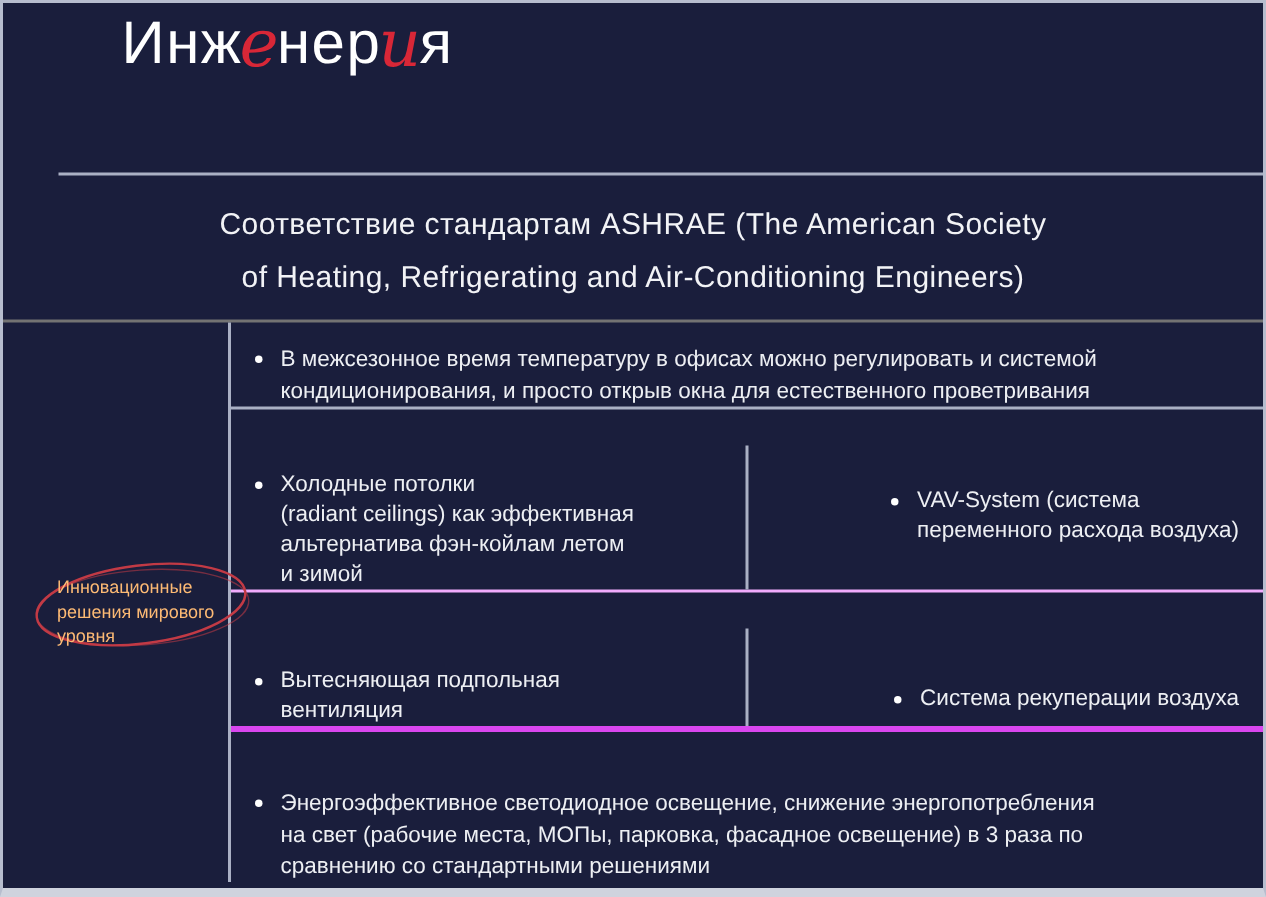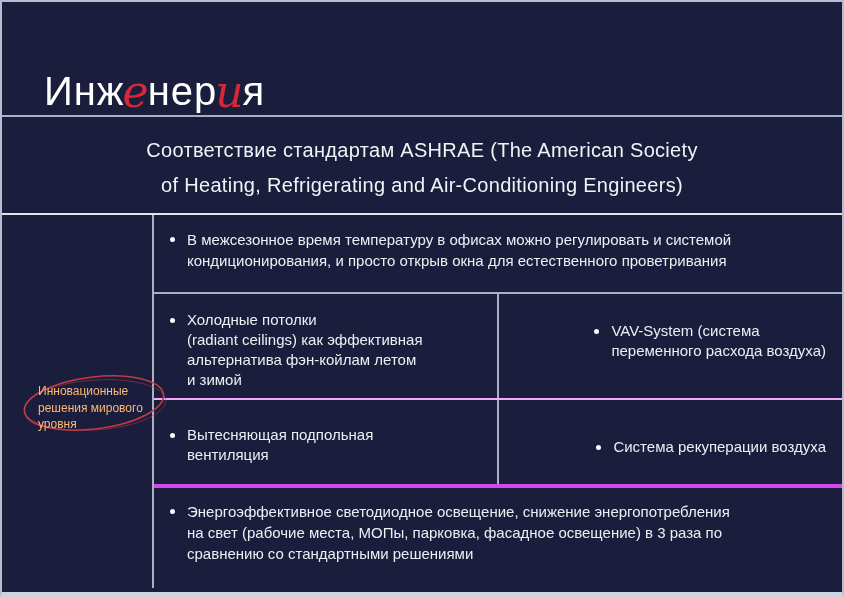--- a/index.html
+++ b/index.html
@@ -11,38 +11,39 @@
     border:2px solid #b7bdce;
     border-bottom:6px solid #cfd3de;
     font-family:"Liberation Sans", sans-serif;
     color:#eef0f4;
     overflow:hidden;
   }
   
   .logo-band{
     height:115px;
     border-bottom:2px solid #aab0c4;
-    display:flex;align-items:flex-end;
+    display:flex;align-items:flex-start;
     padding-left:42px;
+    margin-left:37px;
   }
   .logo{font-size:40px;font-weight:500;letter-spacing:1px;color:#ffffff;white-space:nowrap;}
   .logo .seg-red{
     font-family:"DejaVu Serif", serif;
     font-style:italic;
     font-weight:400;
     color:#d82737;
     font-size:44px;
     margin:0 -2px;
     display:inline-block;
     transform:translateY(2px);
   }
   
   .header-band{
     height:98px;
-    border-bottom:2px solid #e5e5e5;
+    border-bottom:2px solid #737373;
     text-align:center;
     padding-top:16px;
   }
   .header-line{
     font-size:20px;
     line-height:35px;
     letter-spacing:0.3px;
     color:#f2f3f6;
   }
   
@@ -60,21 +61,21 @@
     position:absolute;
     left:36px;top:168px;
     width:118px;
     font-size:12px;
     line-height:16.5px;
     white-space:pre-line;
     color:#fdba74;
     z-index:2;
   }
   .ellipse-svg{position:absolute;left:10px;top:148px;overflow:visible;z-index:1;}
-  .content-col{flex:1;display:flex;flex-direction:column;}
+  .content-col{flex:1;display:flex;flex-direction:column;gap:24px;}
   .row{display:flex;}
   .row-1{height:79px;border-bottom:2px solid #aab0c4;}
   .row-2{height:106px;border-bottom:2px solid #f0abfc;}
   .row-3{height:88px;border-bottom:4px solid #d946ef;}
   .row-4{flex:1;}
   .cell{display:flex;gap:12px;}
   .cell-l{width:345px;flex:none;border-right:2px solid #aab0c4;}
   .cell-r{flex:1;justify-content:flex-end;}
   .pad-r1{padding:14px 28px 0 16px;}
   .pad-l2{padding:16px 8px 0 16px;}

